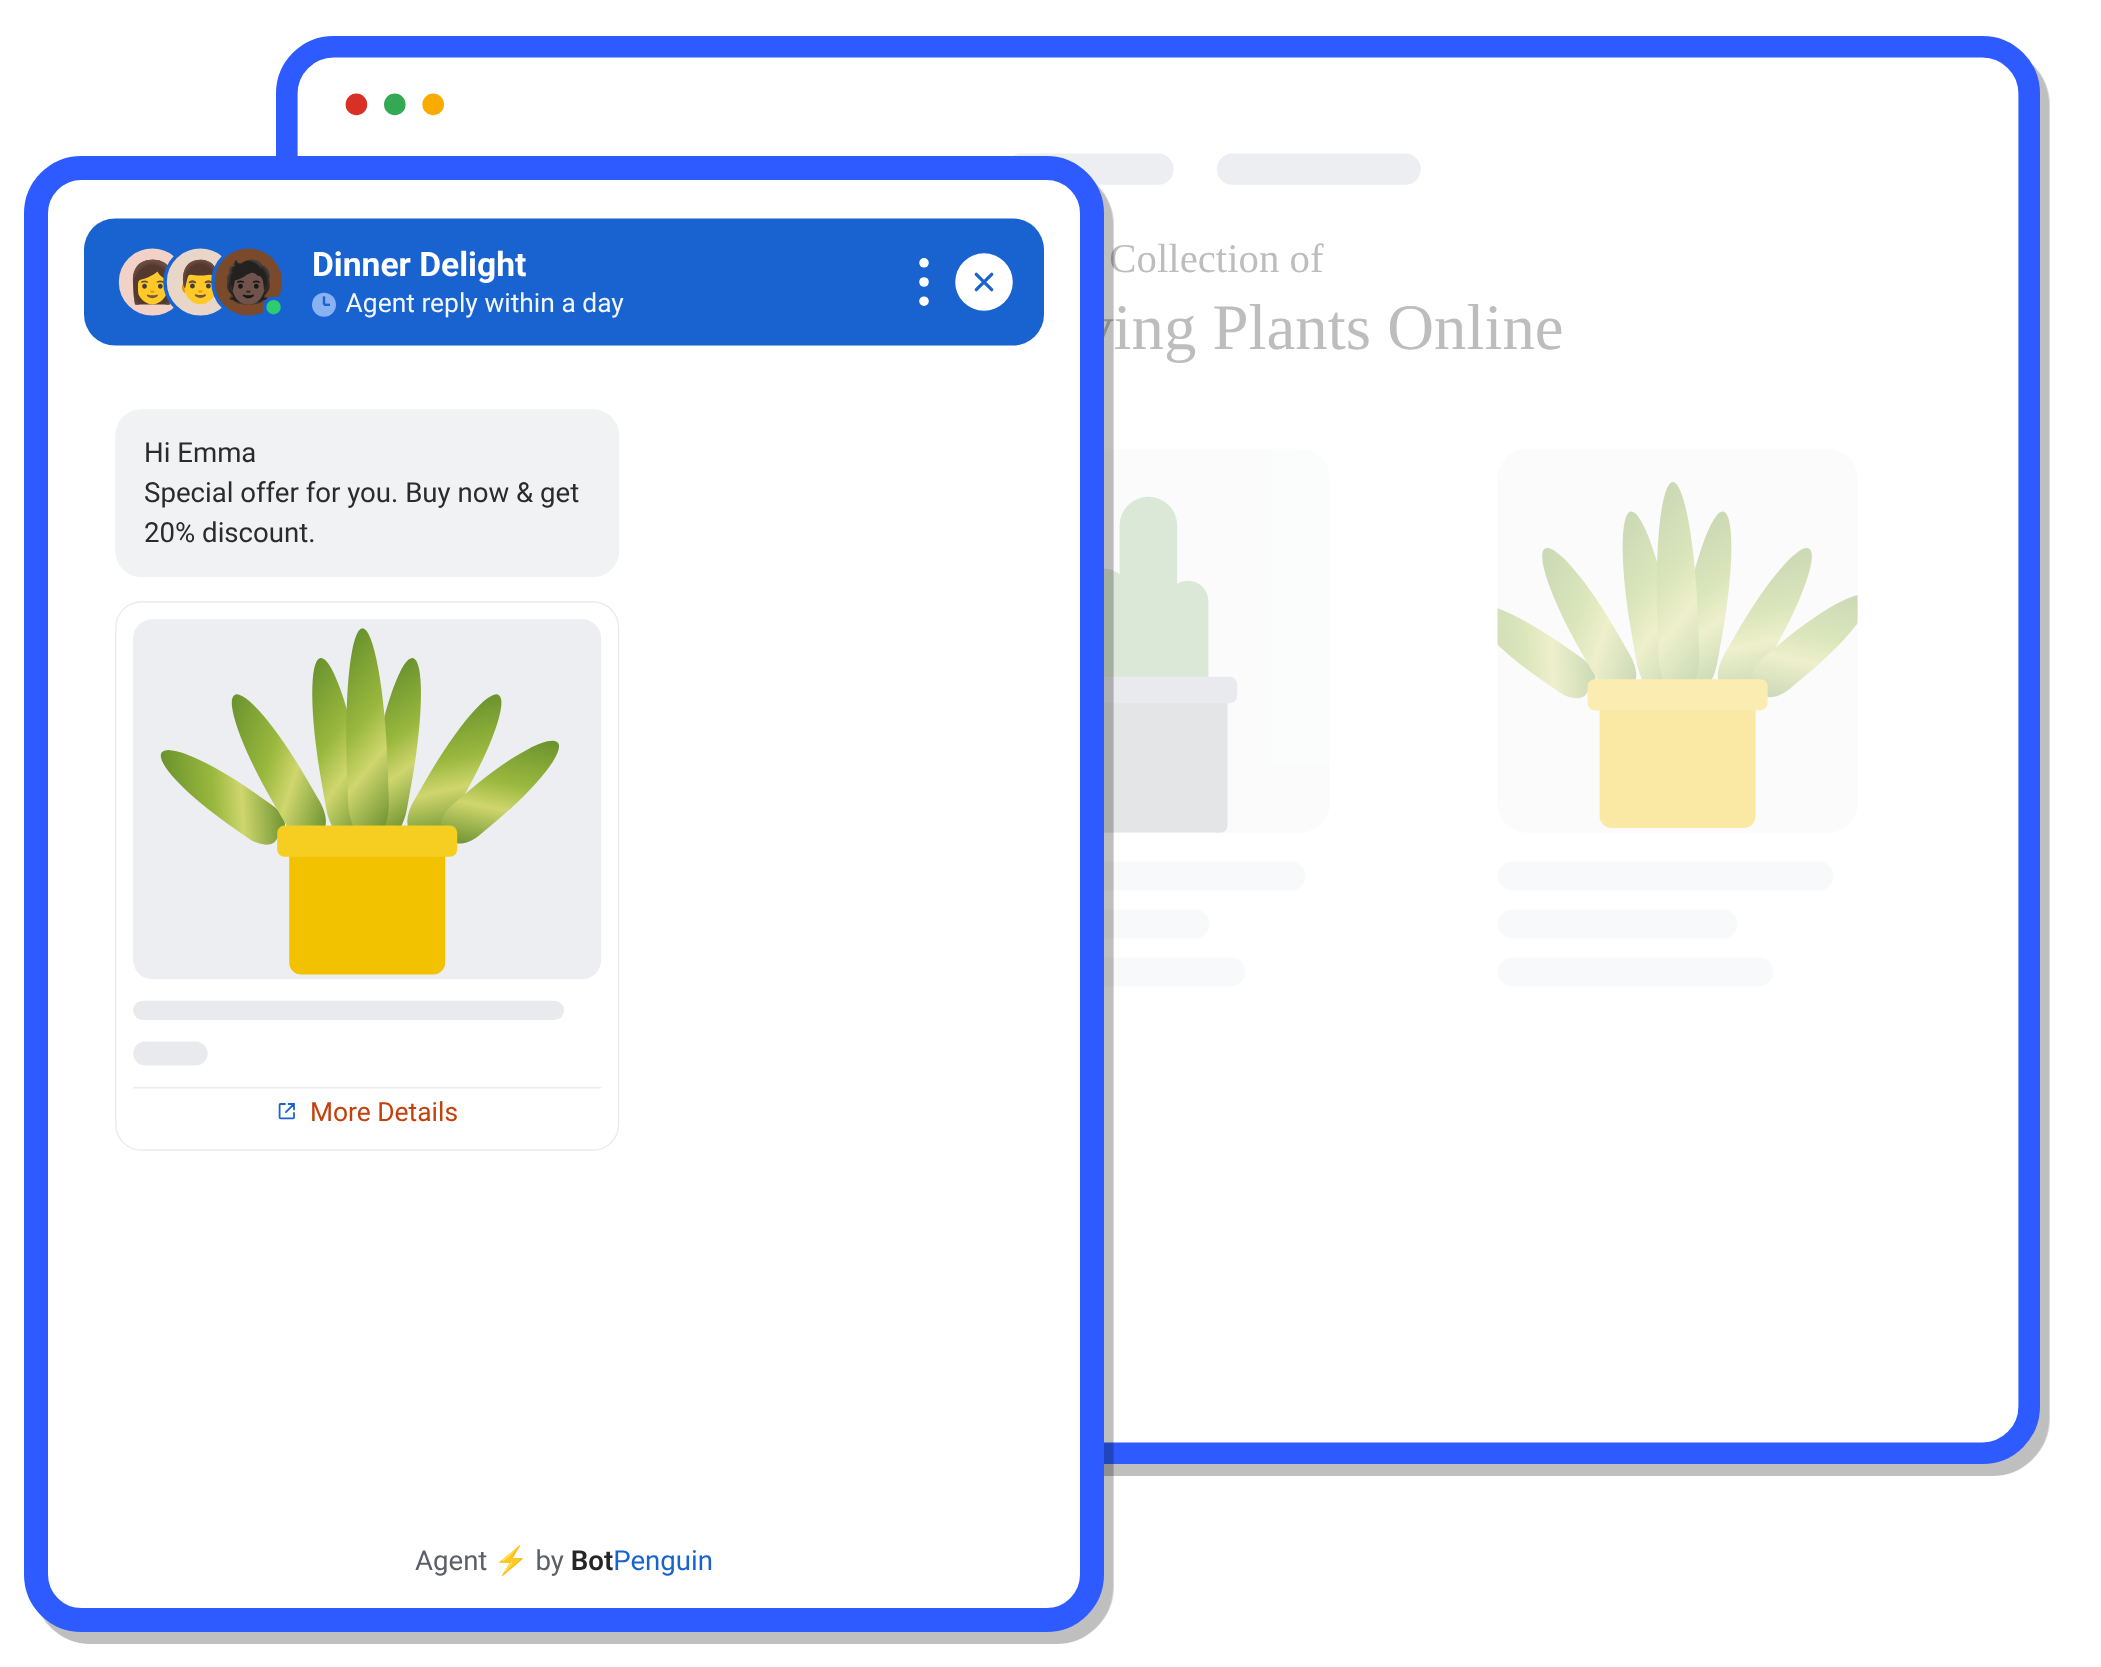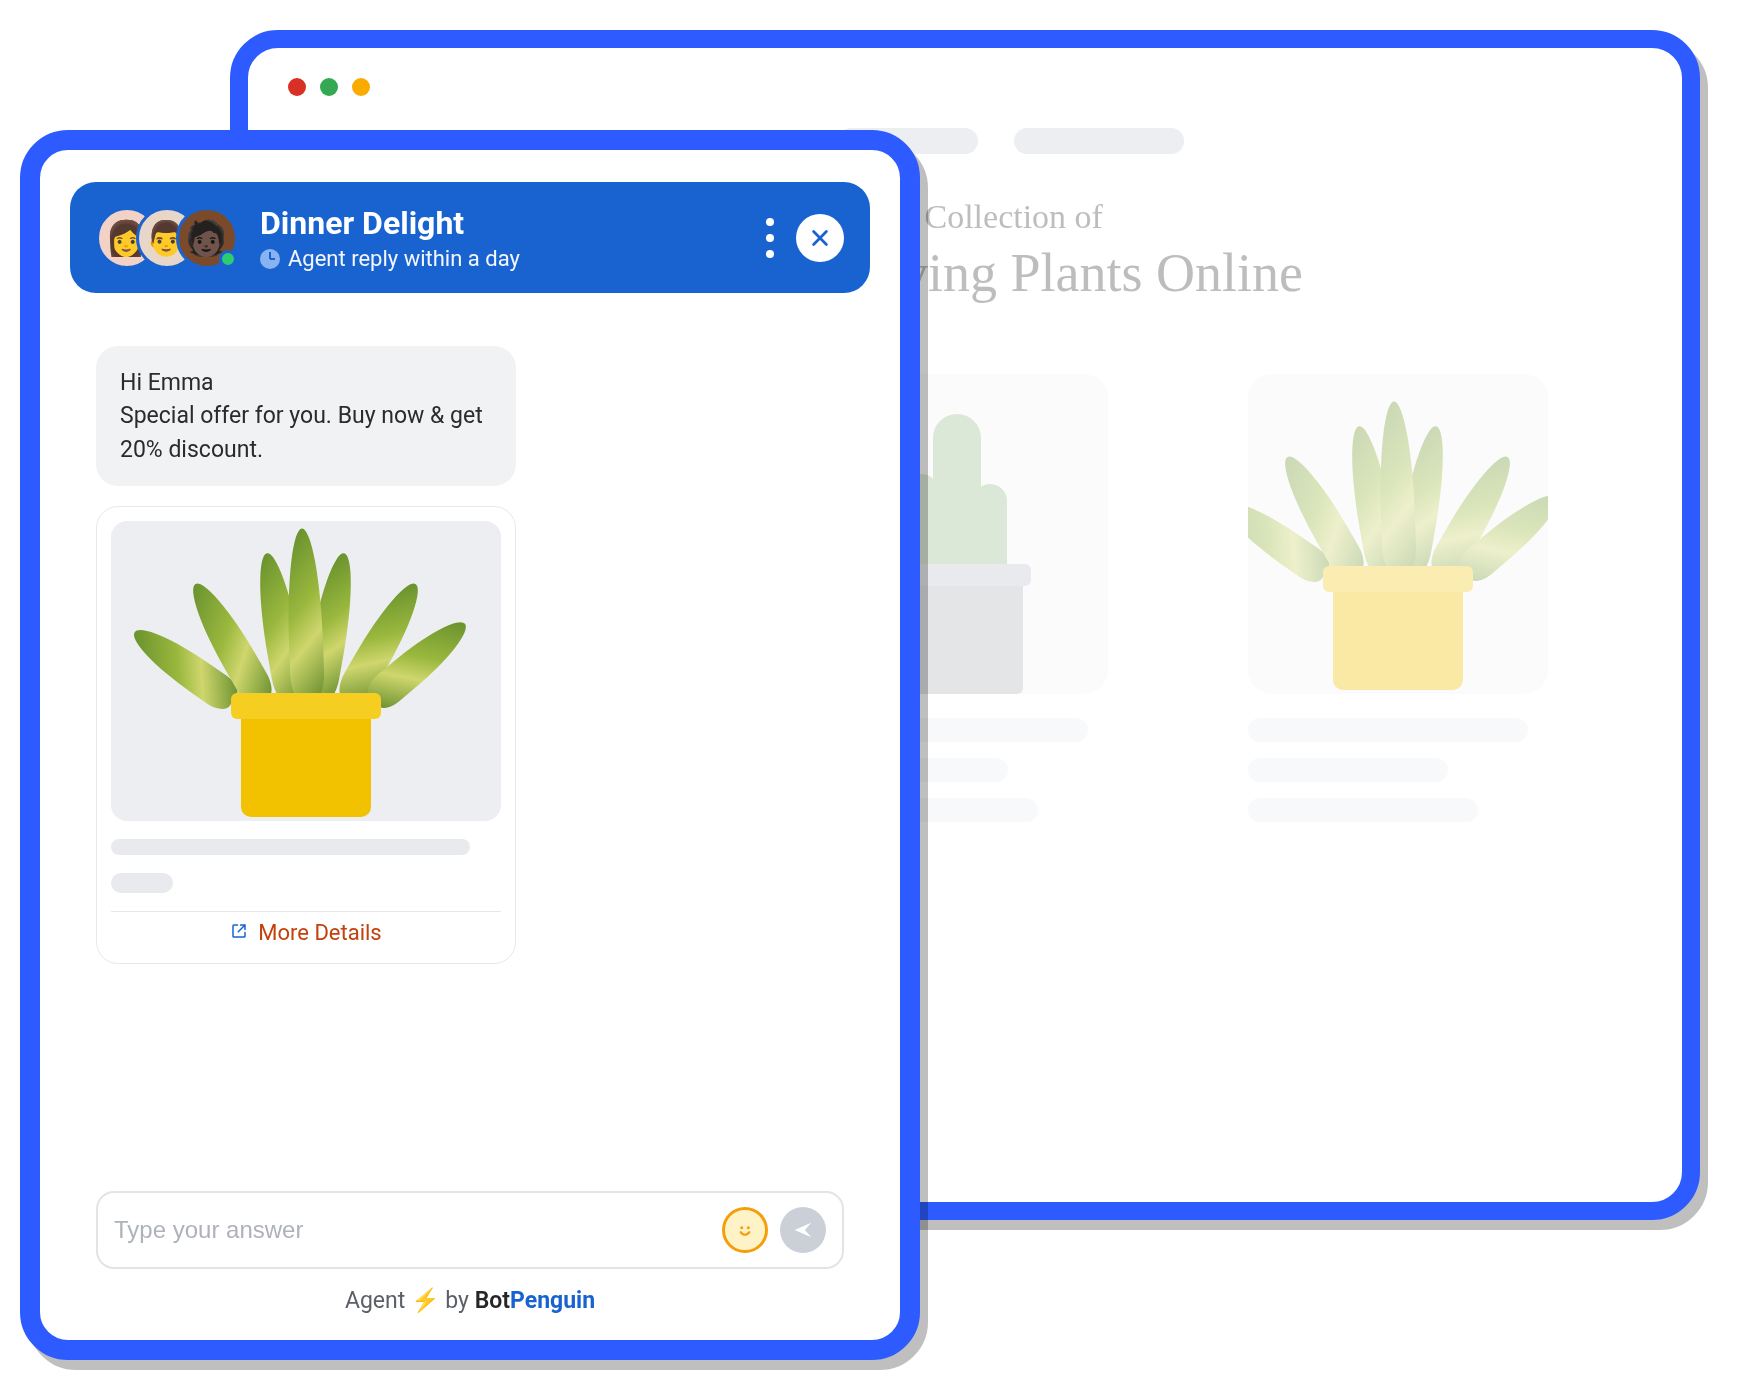--- a/index.html
+++ b/index.html
@@ -82,21 +82,21 @@
       display: flex; align-items: center; gap: 22px;
       color: #fff;
     }
     .avatars { display: flex; }
     .avatar { width: 62px; height: 62px; border-radius: 50%; border: 3px solid #1963D1; background: #ddd; display: flex; align-items: center; justify-content: center; font-size: 34px; }
     .avatar:nth-child(1){ background:#f2d2c6; z-index:1; }
     .avatar:nth-child(2){ margin-left:-22px; background:#e8d7c8; z-index:2; }
     .avatar:nth-child(3){ margin-left:-22px; background:#7a4a2a; z-index:3; position:relative; }
     .status-dot { position:absolute; right:-2px; bottom:-2px; width:18px; height:18px; border-radius:50%; background:#2ecc71; border:3px solid #1963D1; }
     .chat-title-wrap { display:flex; flex-direction:column; gap:4px; flex:1; }
-    .chat-title { font-size: 32px; font-weight: 700; }
+    .chat-title { font-size: 28px; font-weight: 700; }
     .chat-sub { display:flex; align-items:center; gap:8px; font-size: 22px; opacity: .95; }
     .clock { width: 20px; height: 20px; border-radius: 50%; background: #8EB7F3; position: relative; }
     .clock::before { content:""; position:absolute; left:50%; top:50%; width:2px; height:7px; background:#1963D1; transform-origin:bottom; transform:translate(-50%,-100%); }
     .clock::after { content:""; position:absolute; left:50%; top:50%; width:5px; height:2px; background:#1963D1; transform:translate(0,-50%); }
     .header-actions { display:flex; align-items:center; gap:22px; }
     .vdots { display:flex; flex-direction:column; gap:8px; }
     .vdots span { width:8px; height:8px; border-radius:50%; background:#fff; }
     .close-btn { width:48px; height:48px; border-radius:50%; background:#fff; display:flex; align-items:center; justify-content:center; cursor:pointer; }
     .close-btn svg { width:22px; height:22px; }
 
@@ -144,21 +144,21 @@
     }
     .answer-input::placeholder { color:#AEB2BA; }
     .icon-btn { width:46px; height:46px; border-radius:50%; display:flex; align-items:center; justify-content:center; cursor:pointer; }
     .emoji { border:3px solid #F59E0B; background:#FEF3C7; }
     .send { background:#CBD0D8; }
     .send svg { width:22px; height:22px; }
     .credit { text-align:center; font-size:23px; color:#5B5F67; margin-top:18px; }
     .credit .chatw { color:#5B5F67; }
     .credit .bolt { color:#F59E0B; }
     .credit .bot { color:#262626; font-weight:600; }
-    .credit .penguin { color:#1963D1; font-weight:700; }
+    .credit .penguin { color:#1963D1; font-weight:400; }
   </style>
 </head>
 <body>
 
 <div class="stage">
 
   <div class="browser">
     <div class="browser-inner">
       <div class="traffic">
         <div class="dot red"></div>
@@ -267,36 +267,20 @@
             <svg viewBox="0 0 24 24">
                 <path d="M14 4h6v6M20 4l-9 9M10 4H5a1 1 0 0 0-1 1v14a1 1 0 0 0 1 1h14a1 1 0 0 0 1-1v-5" fill="none" stroke="#1963D1" stroke-width="2" stroke-linecap="round"></path>
               </svg>
           </span>
           <span class="more-link">More Details</span>
         </div>
       </div>
     </div>
 
     <div class="chat-footer">
-      <div class="input-row">
-        <input class="answer-input" placeholder="Type your answer" style="">
-        <div class="icon-btn emoji">
-          <svg viewBox="0 0 24 24" width="26" height="26">
-            <circle cx="12" cy="12" r="10" fill="none" stroke="#F59E0B" stroke-width="0"></circle>
-            <circle cx="9" cy="10" r="1.4" fill="#F59E0B"></circle>
-            <circle cx="15" cy="10" r="1.4" fill="#F59E0B"></circle>
-            <path d="M8 14c1 1.6 2.4 2.4 4 2.4s3-.8 4-2.4" fill="none" stroke="#F59E0B" stroke-width="2" stroke-linecap="round"></path>
-          </svg>
-        </div>
-        <div class="icon-btn send">
-          <svg viewBox="0 0 24 24">
-              <path d="M3 12l18-8-7 8 7 8-18-8z" fill="#fff"></path>
-            </svg>
-        </div>
-      </div>
       <div class="credit">
         <span class="chatw">Agent</span>
         <span class="bolt">⚡</span>
         <span>by</span>
         <span class="bot">Bot</span><span class="penguin">Penguin</span>
       </div>
     </div>
   </div>
 
 </div>

